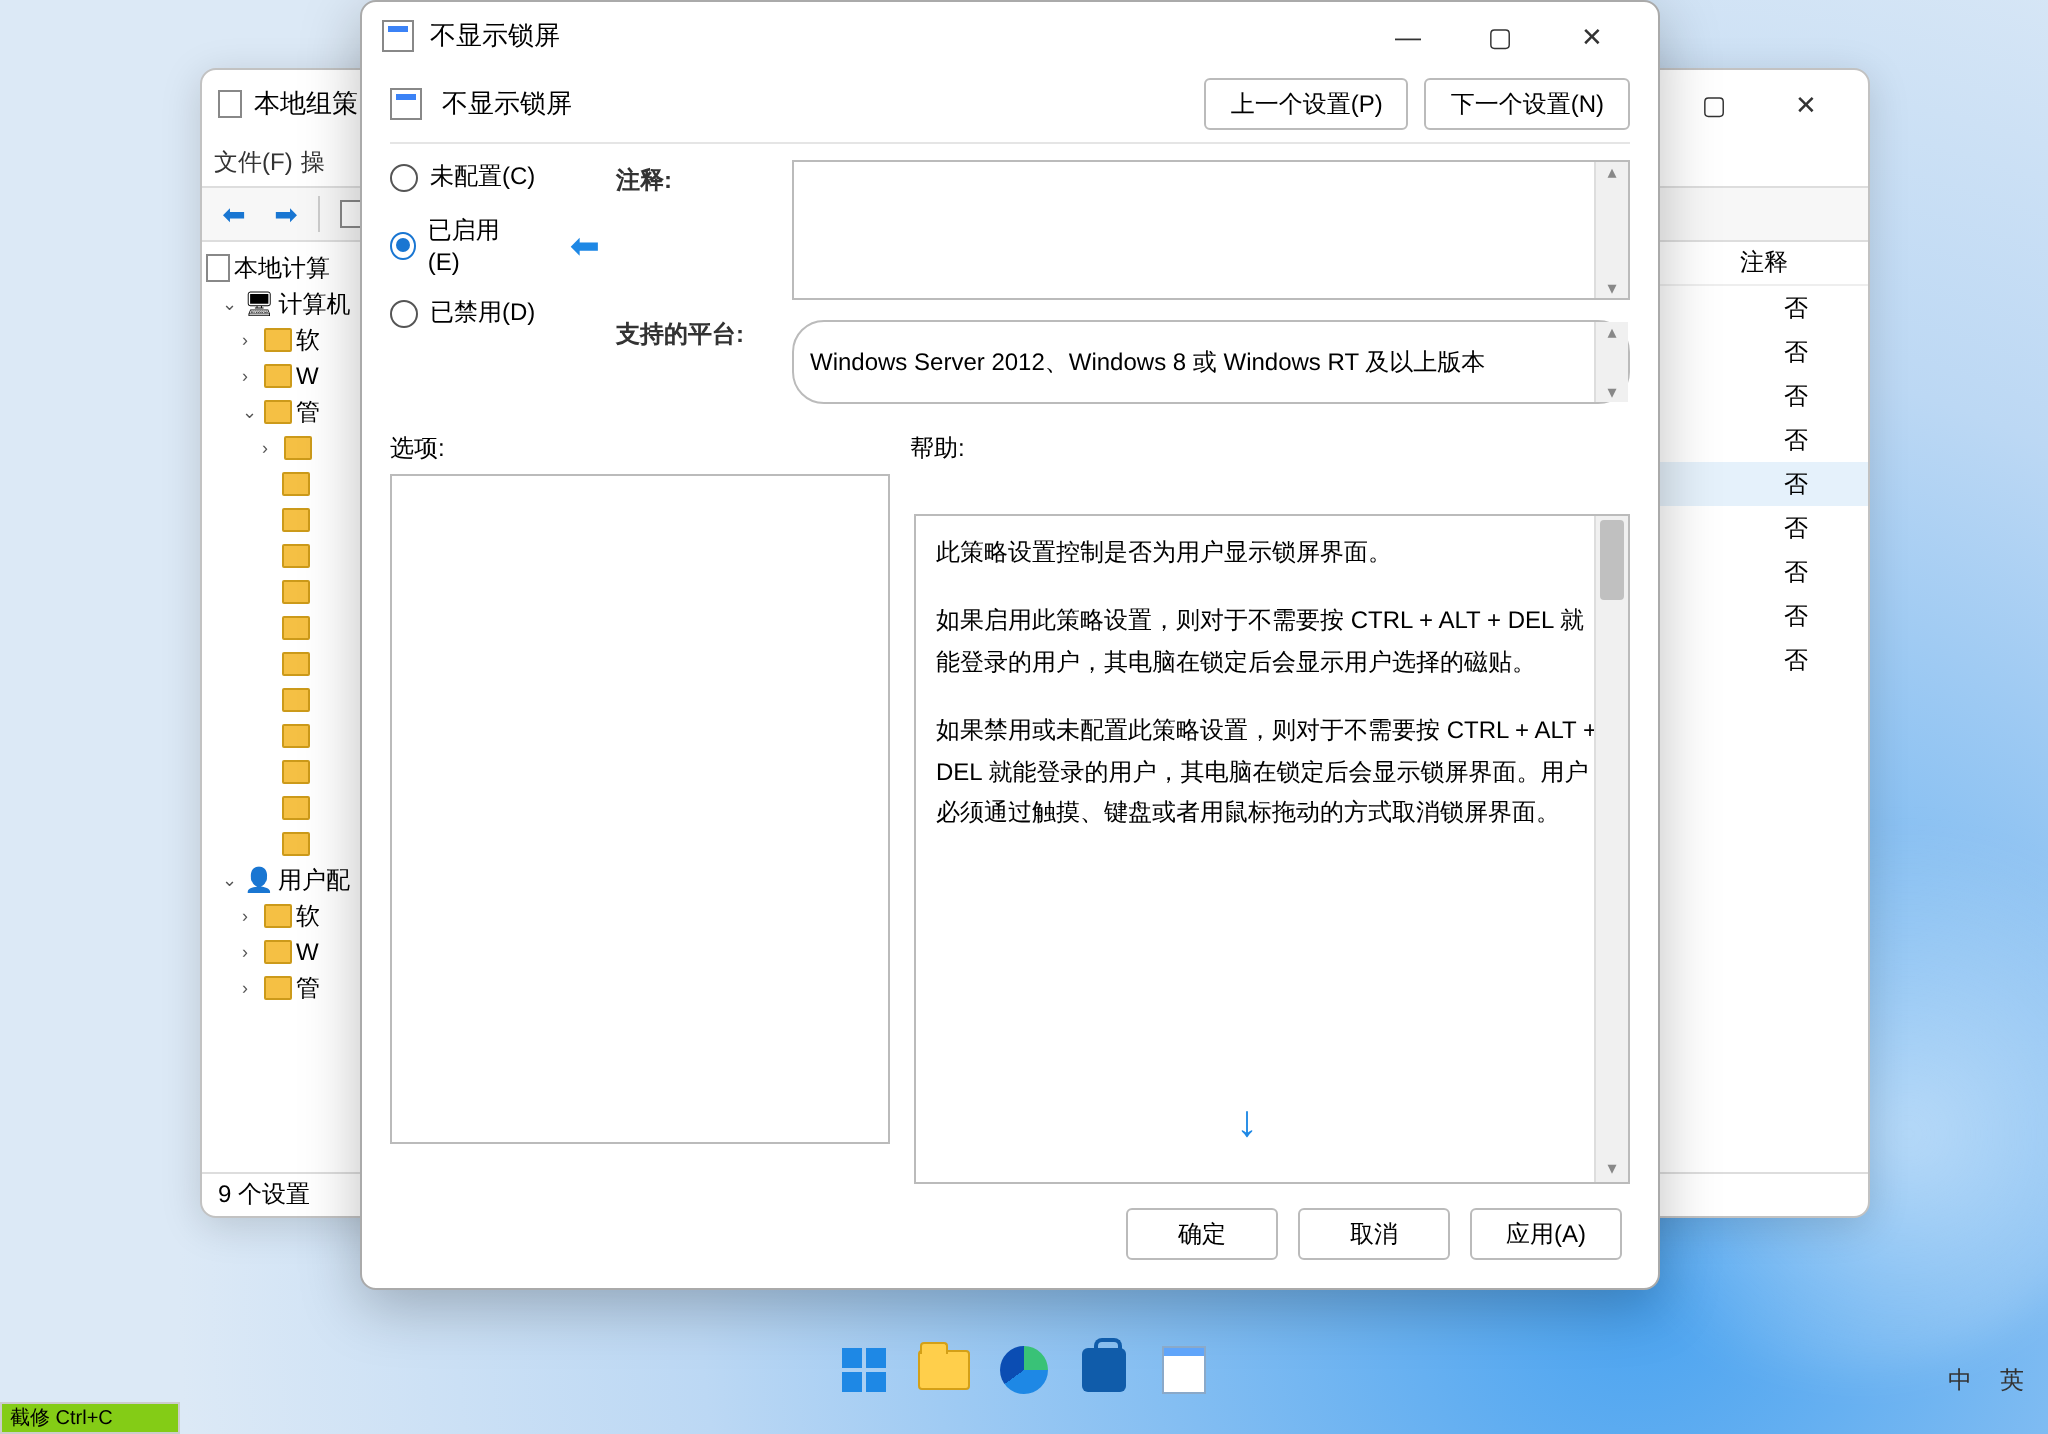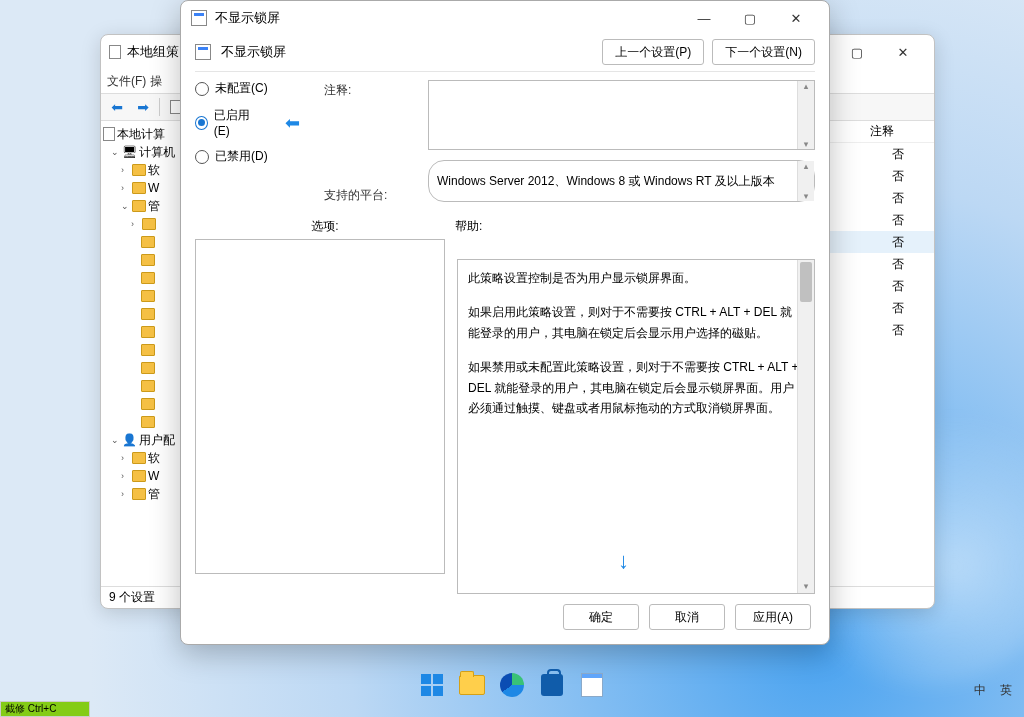--- a/index.html
+++ b/index.html
@@ -56,35 +56,35 @@
     box-shadow:0 8px 30px rgba(0,0,0,.25);
   }
   .dlg-titlebar { height:34px; display:flex; align-items:center; padding:0 10px; font-size:13px; gap:8px;}
   .dlg-body { padding:4px 14px 0 14px; }
   .subtitle-row { display:flex; align-items:center; gap:10px; margin-bottom:4px;}
   .nav-btns { margin-left:auto; display:flex; gap:8px;}
   .wbtn { height:26px; padding:0 12px; font-size:12px; background:#fff; border:1px solid #bbb; border-radius:3px;
           display:inline-flex; align-items:center; justify-content:center; }
   .hr { border:0; border-top:1px solid #e5e5e5; margin:6px 0 8px 0;}
   
-  .top-grid { display:grid; grid-template-columns:105px 80px 1fr; gap:6px 24px; align-items:start;}
+  .top-grid { display:grid; grid-template-columns:105px 80px 1fr; gap:6px 8px; align-items:start;}
   .radios { display:flex; flex-direction:column; gap:10px; font-size:12px; }
   .radio-row { display:flex; align-items:center; gap:6px;}
   .radio { width:14px; height:14px; border:1.5px solid #555; border-radius:50%; display:inline-flex; align-items:center; justify-content:center;}
   .radio.sel::after { content:""; width:7px; height:7px; background:#1976d2; border-radius:50%;}
   .radio.sel { border-color:#1976d2;}
   .annot-arrow { color:#1e88e5; font-size:18px; margin-left:18px;}
-  .lbl { font-size:12px; color:#333; padding-top:2px;}
+  .lbl { font-size:12px; color:#333; padding-top:2px;font-weight:bold;}
   .textarea-box { border:1px solid #bbb; background:#fff; height:70px; width:100%; position:relative;}
   .supported-box { border:1px solid #bbb; font-size:12px; padding:6px 8px; height:42px; display:flex; align-items:center; }
   .mini-scroll { position:absolute; right:0; top:0; bottom:0; width:17px; background:#f0f0f0; border-left:1px solid #ddd;}
   .mini-scroll::before { content:"▴"; position:absolute; top:0; left:0; right:0; text-align:center; font-size:9px; color:#888;}
   .mini-scroll::after { content:"▾"; position:absolute; bottom:0; left:0; right:0; text-align:center; font-size:9px; color:#888;}
 
-  .mid-labels { display:flex; font-size:12px; margin:14px 0 4px 0;text-align:center;}
+  .mid-labels { display:flex; font-size:12px; margin:14px 0 4px 0;}
   .mid-labels .l1 { width:260px;}
   
   .panels { display:flex; gap:12px; }
   .panel { border:1px solid #bbb; height:335px; overflow:hidden;}
   .panel.left { width:250px;}
   .panel.right { flex:1; font-size:12px; padding:8px 10px; line-height:1.7; position:relative;margin-top:20px;}
   .panel.right p { margin:0 0 14px 0;}
   .pr-scroll { position:absolute; right:0; top:0; bottom:0; width:17px; background:#f0f0f0; border-left:1px solid #ddd;}
   .pr-scroll .thumb { position:absolute; left:2px; right:2px; top:2px; height:40px; background:#c0c0c0; border-radius:2px;}
   .pr-scroll::before { content:"▴"; position:absolute; top:-1px; left:0; right:0; text-align:center; font-size:9px; color:#888;}
@@ -298,21 +298,21 @@
           <span>已启用(E)</span>
           <span class="annot-arrow">⬅</span>
         </div>
         <div class="radio-row">
           <span class="radio"></span>
           <span>已禁用(D)</span>
         </div>
       </div>
       <div>
         <div class="lbl">注释:</div>
-        <div class="lbl" style="margin-top:86px">支持的平台:</div>
+        <div class="lbl" style="margin-top:58px">支持的平台:</div>
       </div>
       <div>
         <div class="textarea-box">
           <div class="mini-scroll"></div>
         </div>
         <div style="height:10px"></div>
         <div class="supported-box" style="position:relative;border-radius:16px;">
           <span>Windows Server 2012、Windows 8 或 Windows RT 及以上版本</span>
           <div class="mini-scroll"></div>
         </div>

